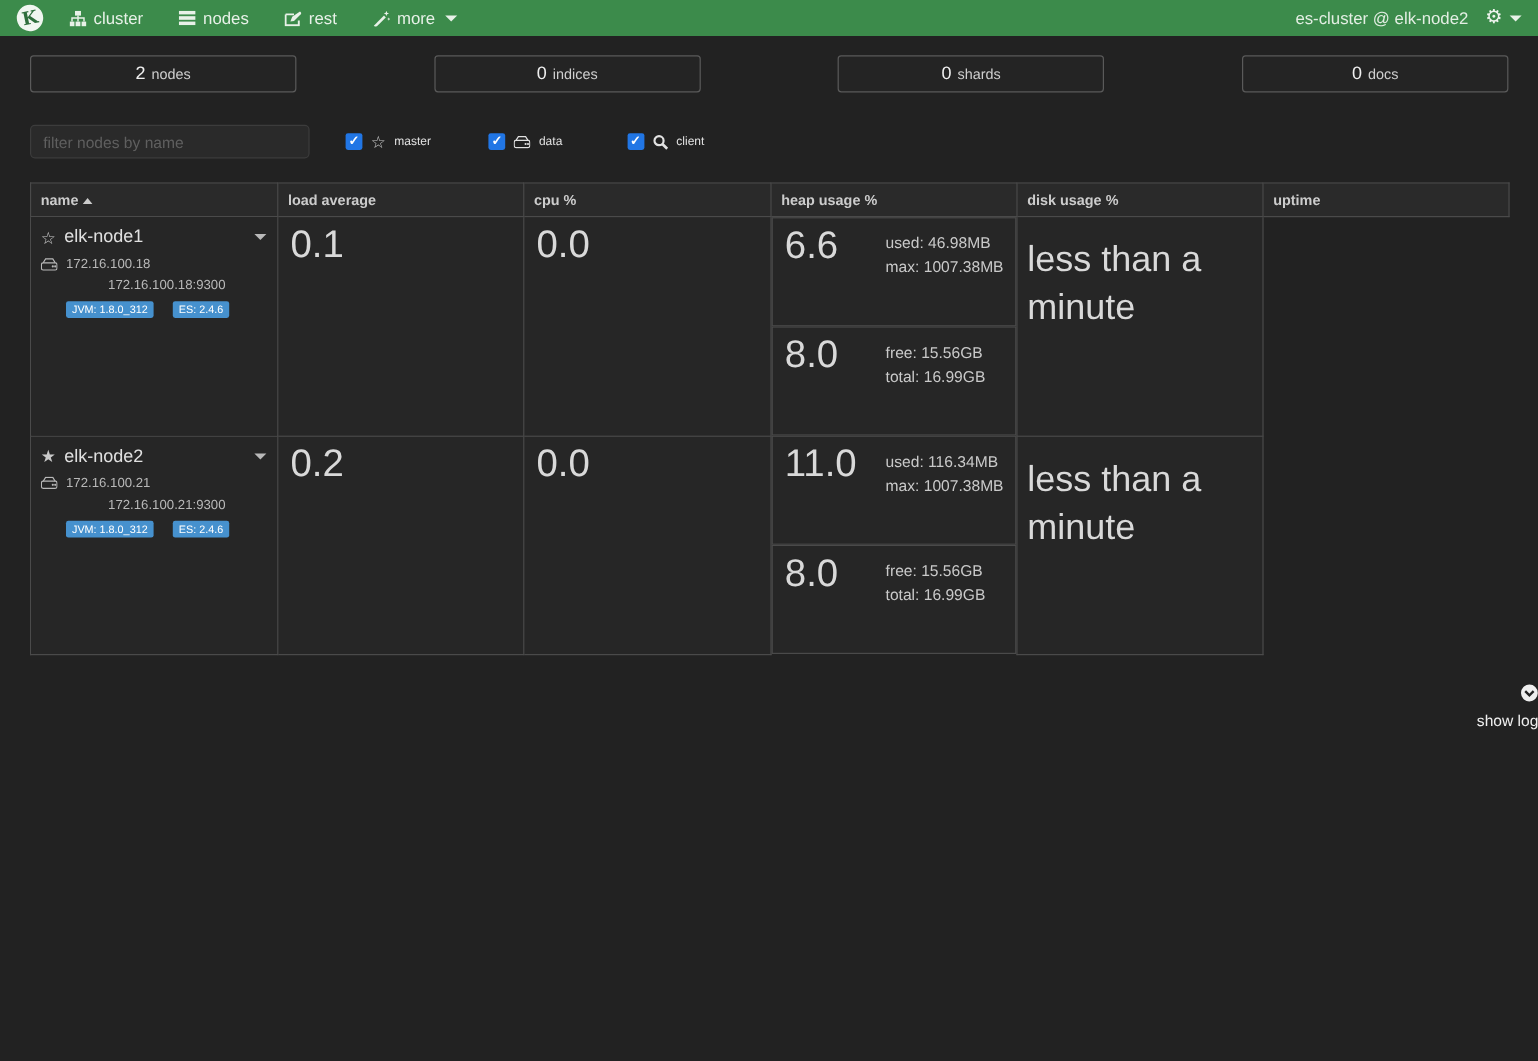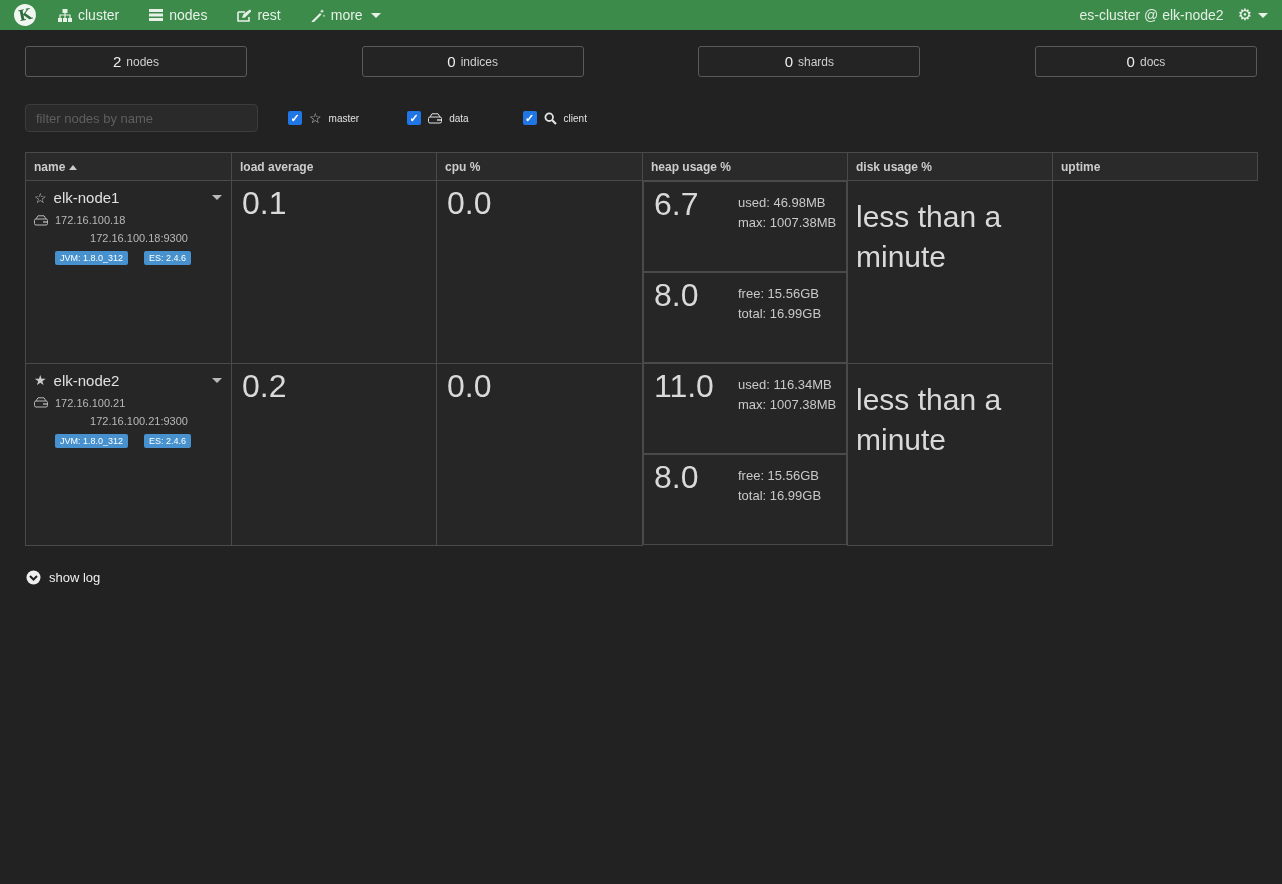--- a/index.html
+++ b/index.html
@@ -111,21 +111,21 @@
   .combo-cell { display: flex; padding: 4px 0 4px 10px; }
   .combo-cell .big-num { width: 84px; flex: none; }
   .detail-col { padding-top: 7px; }
   .detail-line { font-size: 13px; color: #c9c9c9; line-height: 20px; white-space: nowrap; }
   .uptime-cell { padding: 16px 8px; }
   .uptime-text { font-size: 30px; color: #d9d9d9; line-height: 40px; }
   
   .show-log {
     margin: 24px 0 16px 26px;
     display: flex; align-items: flex-end; gap: 8px;
-    font-size: 13px; color: #efefef; cursor: pointer;
+    font-size: 13px; color: #efefef; cursor: pointer; flex-direction: column;
   }
   .icon-svg { display: block; }
 </style>
 </head>
 <body>
 
 <div class="navbar">
   <div class="brand">K</div>
 
   <div class="nav-item">
@@ -284,21 +284,21 @@
         </div>
       </td>
       <td class="metric-cell">
         <div class="big-num">0.1</div>
       </td>
       <td class="metric-cell">
         <div class="big-num">0.0</div>
       </td>
       <td class="combo-cell">
         <div style="display:flex">
-          <div class="big-num">6.7</div>
+          <div class="big-num">6.6</div>
           <div class="detail-col">
             <div class="detail-line">used: 46.98MB</div>
             <div class="detail-line">max: 1007.38MB</div>
           </div>
         </div>
       </td>
       <td class="combo-cell">
         <div style="display:flex">
           <div class="big-num">8.0</div>
           <div class="detail-col">

